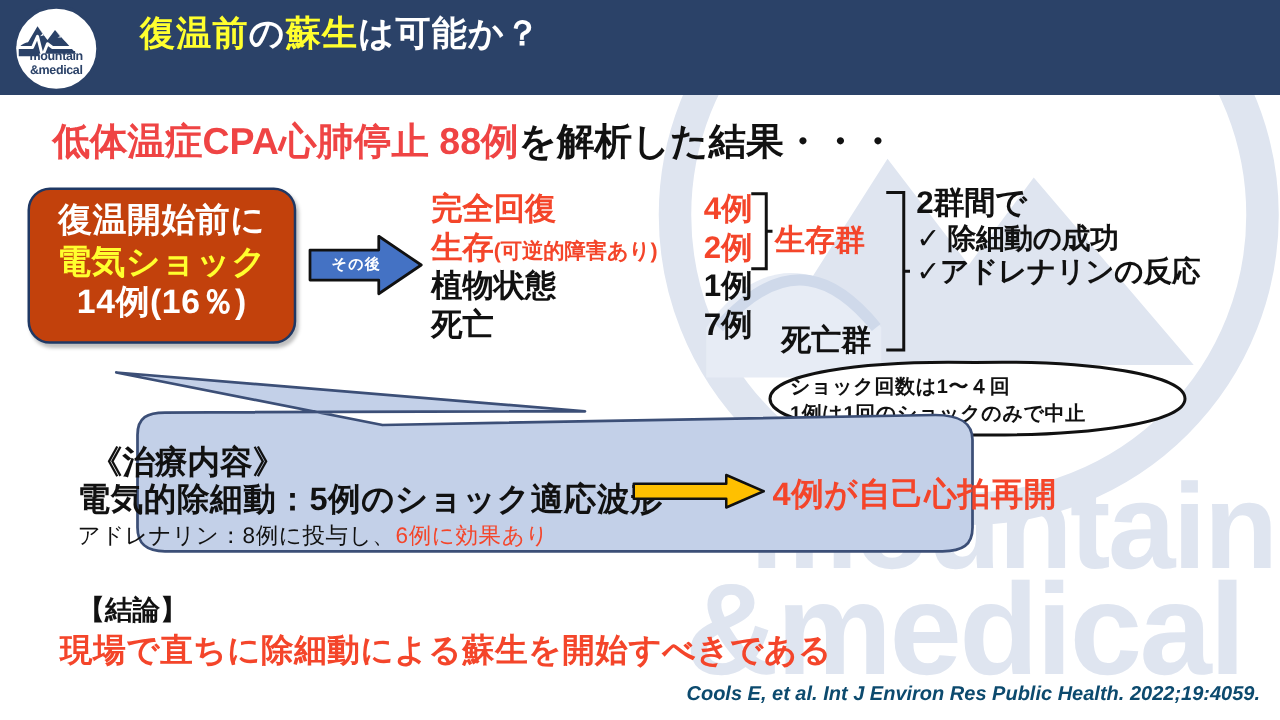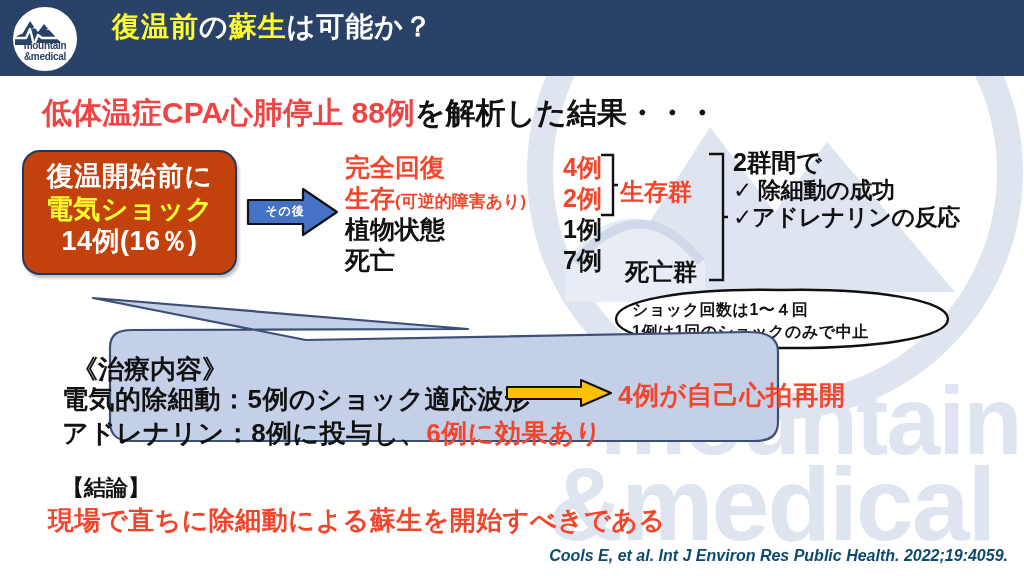--- a/index.html
+++ b/index.html
@@ -123,21 +123,21 @@
   .panel-title{
     position:absolute;left:72px;top:352px;
     font-size:26px;font-weight:bold;color:#111;white-space:nowrap;
   }
   .panel-l1{
     position:absolute;left:62px;top:382px;
     font-size:26px;font-weight:bold;color:#111;white-space:nowrap;letter-spacing:0.5px;
   }
   .panel-l2{
     position:absolute;left:62px;top:416px;
-    font-size:26px;font-weight:bold;color:#111;white-space:nowrap;letter-spacing:0.5px;
+    font-size:18px;font-weight:normal;color:#111;white-space:nowrap;letter-spacing:0.5px;
   }
   .p-red{color:#f4452a;}
   .shock-label{
     position:absolute;left:512px;top:355px;
     font-size:17px;font-weight:bold;color:#ffd452;
     -webkit-text-stroke:0.9px #3a2f00;white-space:nowrap;letter-spacing:1px;
   }
   .arrow-yellow{position:absolute;left:505px;top:378px;width:108px;height:30px;}
   .rosc-text{
     position:absolute;left:618px;top:378px;

